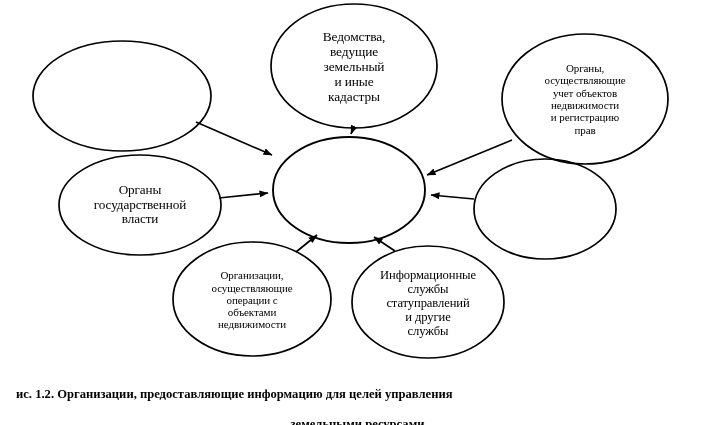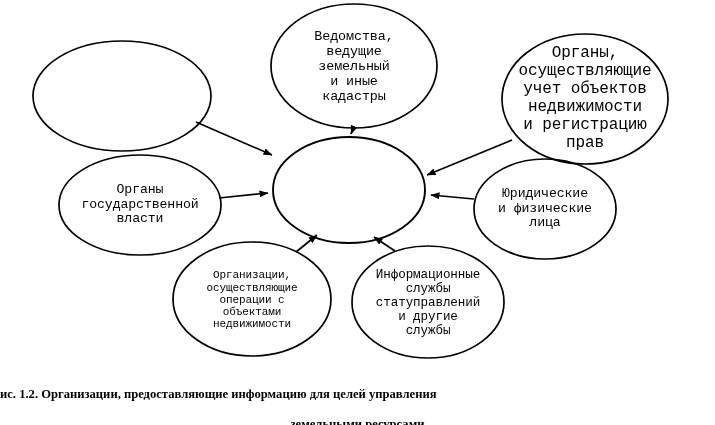--- a/index.html
+++ b/index.html
@@ -35,40 +35,39 @@
     box-sizing: border-box;
     line-height: 1.12;
     white-space: pre-line;
     letter-spacing: -0.1px;
   }
   .node-text {
     display: block;
     width: 100%;
     padding: 0 4px;
     box-sizing: border-box;
-    font-family: Liberation Mono, monospace;
   }
   .n-center .node-text {
     font-weight: bold;
   }
   #caption {
     position: absolute;
     left: 0;
     top: 372px;
     width: 715px;
     text-align: center;
     font-weight: bold;
     font-size: 12.6px;
     line-height: 1.2;
     white-space: pre-line;
   }
   #caption-line1 {
     display: block;
     text-align: left;
-    padding-left: 0px;
+    padding-left: 16px;
   }
   #caption-line2 {
     display: block;
     text-align: center;
   }
 </style>
 </head>
 <body>
 
 <div id="diagram-root">
@@ -100,40 +99,35 @@
 
   <div class="node n-vedomstva" style="left:271px; top:14px; width:166px; height:104px; font-size:13.4px;">
     <span class="node-text">Ведомства,
 ведущие
 земельный
 и иные
 кадастры</span>
   </div>
 
 
-  <div class="node n-organy-ucheta" style="left:502px; top:40px; width:166px; height:118px; font-size:16px;">
+  <div class="node n-organy-ucheta" style="left:502px; top:40px; width:166px; height:118px; font-size:11px;">
     <span class="node-text">Органы,
 осуществляющие
 учет объектов
 недвижимости
 и регистрацию
 прав</span>
   </div>
 
   <div class="node n-gos-vlast" style="left:59px; top:168px; width:162px; height:74px; font-size:13.2px;">
     <span class="node-text">Органы
 государственной
 власти</span>
   </div>
 
-  <div class="node n-litsa" style="left:474px; top:175px; width:142px; height:68px; font-size:13.2px;">
-    <span class="node-text">Юридические
-и физические
-лица</span>
-  </div>
 
   <div class="node n-organizacii" style="left:173px; top:250px; width:158px; height:100px; font-size:11px;">
     <span class="node-text">Организации,
 осуществляющие
 операции с
 объектами
 недвижимости</span>
   </div>
 
   <div class="node n-inform" style="left:352px; top:253px; width:152px; height:100px; font-size:12.6px;">

